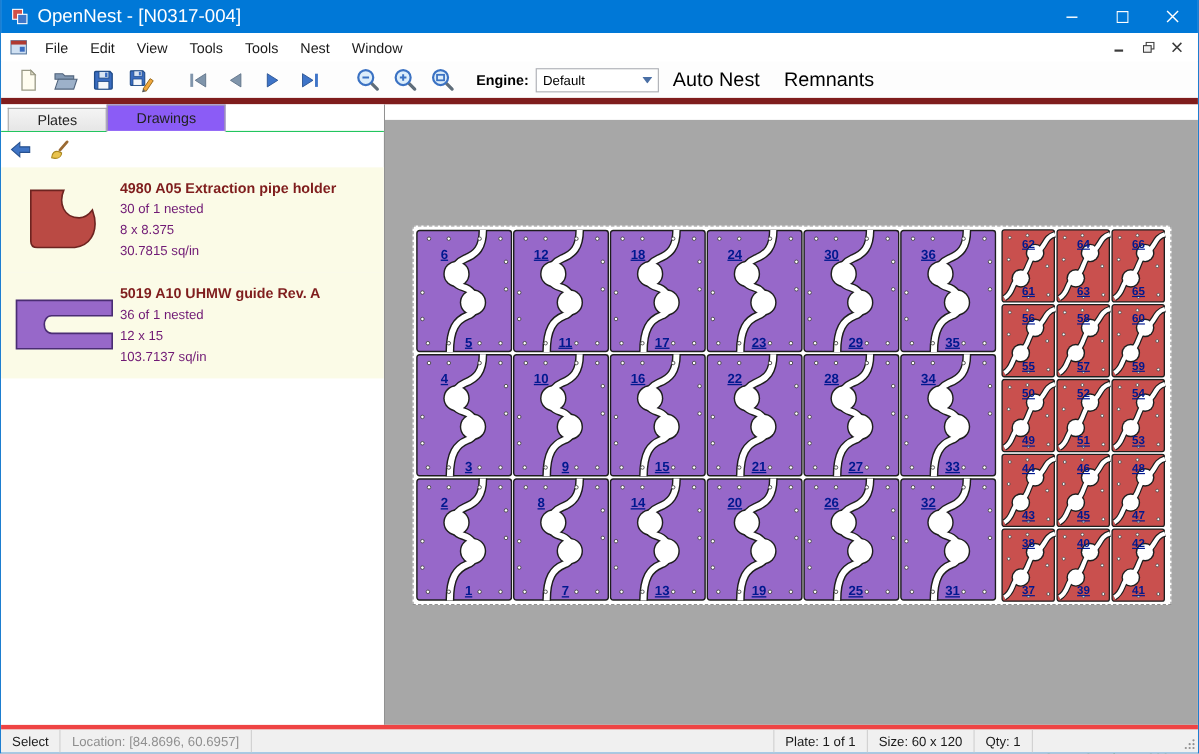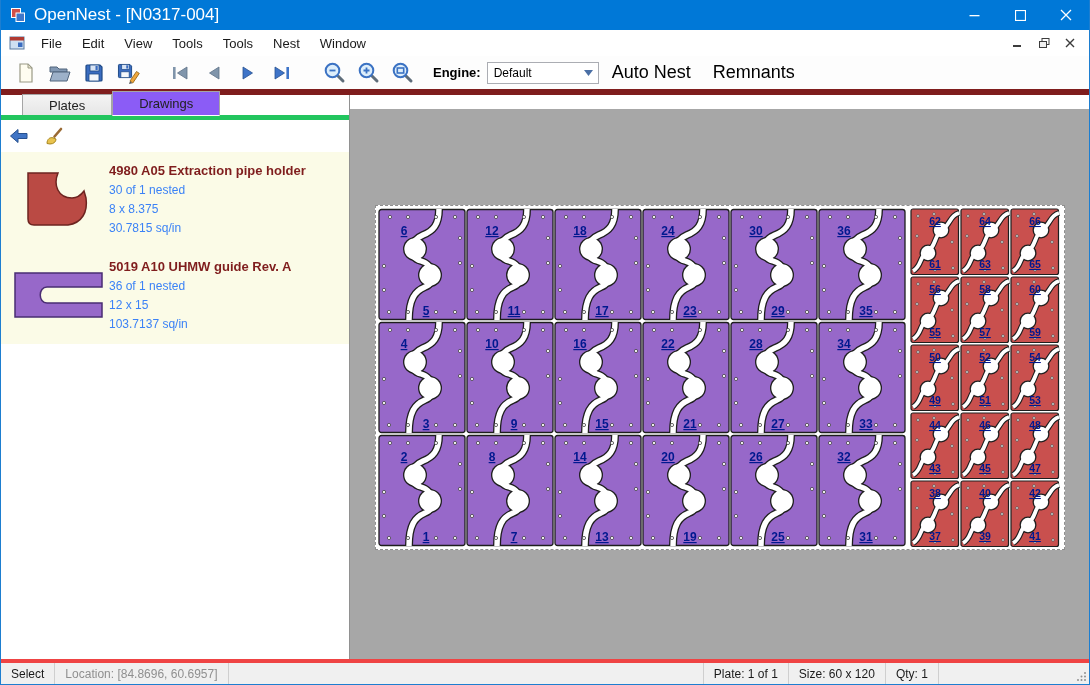--- a/index.html
+++ b/index.html
@@ -28,33 +28,33 @@
   .engine-label{font-size:13px;font-weight:bold;margin:0 6px 0 14px}
   .combo{width:112px;height:22px;border:1px solid #abadb3;background:#fff;display:flex;align-items:center;padding-left:6px;font-size:12px}
   .combo-arrow{margin-left:auto;width:18px;height:100%;display:grid;place-items:center}
   .tool-label{font-size:18px;padding:6px 9px;margin-left:4px}
 
   
   .content{position:absolute;top:95px;left:0;right:0;bottom:25px;display:flex}
   .sidepanel{width:349px;flex:none;background:#fff;border-right:1px solid #919191;display:flex;flex-direction:column}
 
   
-  .tabstrip{height:25px;flex:none;display:flex;align-items:flex-end;padding-left:21px;border-bottom:5px solid #22c55e;background:#fff}
+  .tabstrip{height:25px;flex:none;display:flex;align-items:flex-end;padding-left:6px;border-bottom:1px solid #22c55e;background:#fff}
   .tab{padding:0 26px;height:21px;display:grid;place-items:center;font-size:13px;border:1px solid #a5a5a5;border-bottom:none;background:linear-gradient(#f4f4f4,#e6e6e6);color:#222}
   .tab.active{height:25px;background:#8b5cf6;position:relative;z-index:2;margin-bottom:-1px;border-bottom:1px solid #fff}
 
   .panel-toolbar{height:32px;flex:none;display:flex;align-items:center;gap:6px;padding:2px 4px}
   .pt-btn{width:28px;height:26px;display:grid;place-items:center}
 
   .drawing-list{flex:1;overflow:hidden;background:#fff}
   .ditem{display:flex;background:#fbfbe7;padding:8px 6px 10px 6px;min-height:86px}
   .thumb{width:102px;flex:none;display:flex;align-items:center;justify-content:center}
   .dinfo{flex:1;padding-top:3px}
   .dname{font-size:13px;font-weight:bold;color:#7f1d1d;margin-bottom:3px}
-  .dline{font-size:12px;color:#3b82f6;line-height:19px}
+  .dline{font-size:12px;color:#701a75;line-height:19px}
 
   
   .canvas-wrap{flex:1;position:relative;background:#fff}
   .canvas{position:absolute;left:0;right:0;top:14px;bottom:0;background:#a7a7a7}
   .plate{position:absolute;left:25px;top:96px;width:690px;height:345px;background:#fff;border:1px dashed #8f8f8f}
   .pgrid{position:absolute;left:2px;top:2px;display:grid;grid-template-columns:repeat(6,88px);grid-auto-rows:113px}
   .rgrid{position:absolute;left:534px;top:2px;display:grid;grid-template-columns:repeat(3,50px);grid-auto-rows:68px}
   .pcell svg,.rcell svg{display:block}
   .pnum{font-family:"Liberation Sans",sans-serif;font-weight:bold;font-size:12px;fill:#00188f;text-decoration:underline}
   .rnum{font-family:"Liberation Sans",sans-serif;font-weight:bold;font-size:10.5px;fill:#00188f;text-decoration:underline}

